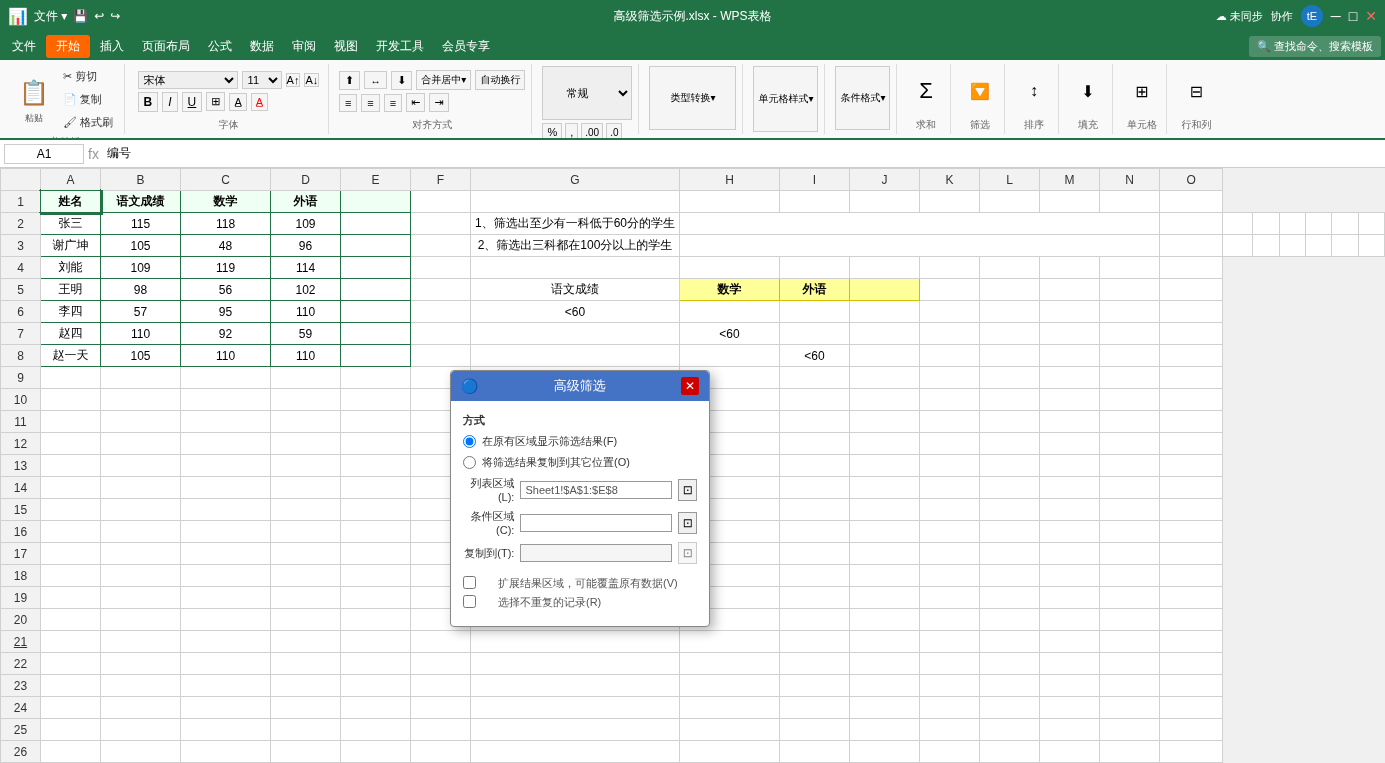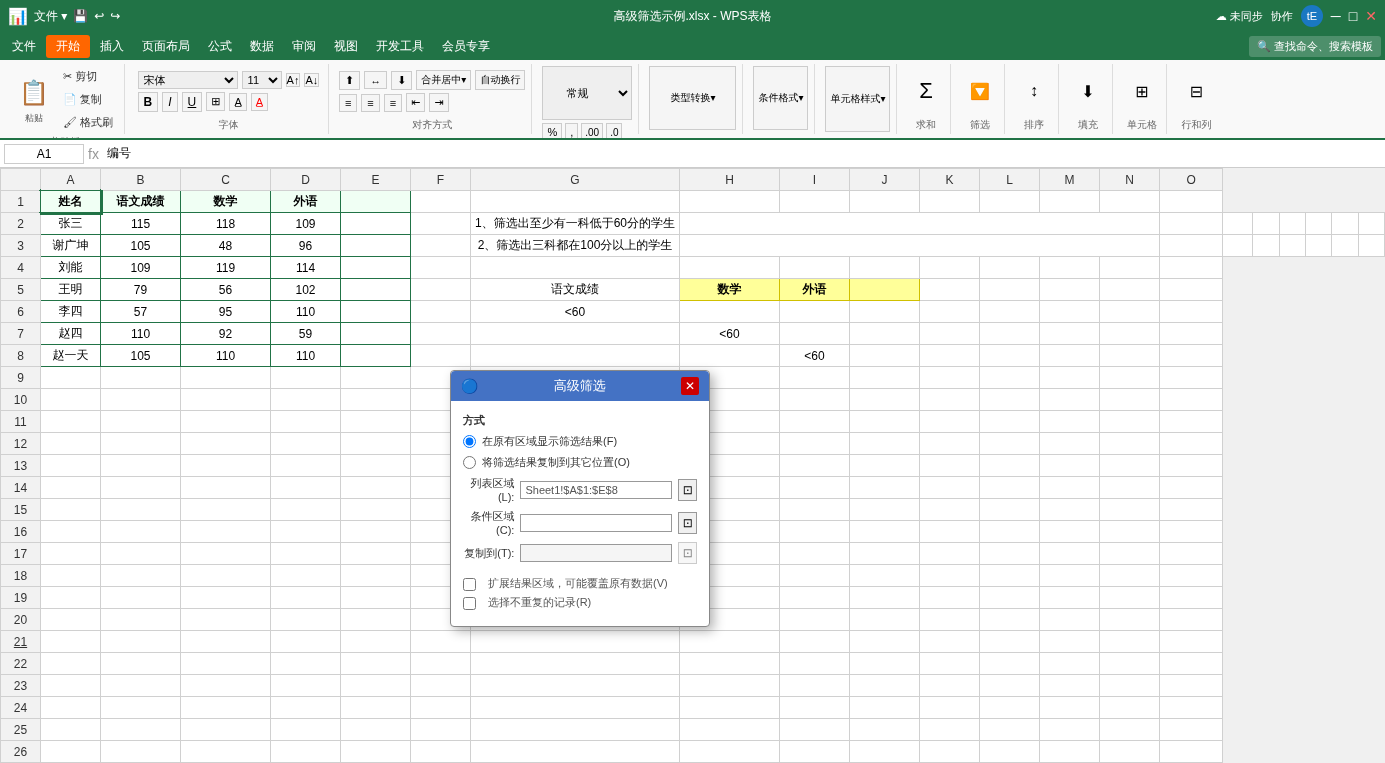--- a/index.html
+++ b/index.html
@@ -257,22 +257,22 @@
       border: 1px solid #999;
       background: #f0f0f0;
       cursor: pointer;
       display: flex;
       align-items: center;
       justify-content: center;
       font-size: 12px;
     }
     .dialog-checkbox-row {
       display: flex;
-      align-items: flex-end;
-      gap: 12px;
+      align-items: flex-start;
+      gap: 22px;
       margin-bottom: 4px;
       font-size: 11px;
       color: #555;
     }
     .dialog-btn-row {
       display: flex;
       justify-content: center;
       gap: 12px;
       margin-top: 12px;
     }
@@ -401,26 +401,26 @@
     </div>
     <span class="ribbon-group-label">数字</span>
   </div>
 
   <div class="ribbon-group" style="min-width:60px;">
     <button style="flex:1; font-size:10px; padding:20px; border:1px solid #ccc; background:#f5f5f5; cursor:pointer;">类型转换▾</button>
     <span class="ribbon-group-label"></span>
   </div>
 
   <div class="ribbon-group" style="min-width:60px;">
+    <button style="flex:1; font-size:10px; padding:4px; border:1px solid #ccc; background:#f5f5f5; cursor:pointer;">单元格样式▾</button>
+  </div>
+
+  <div class="ribbon-group" style="min-width:60px;">
     <button style="flex:1; font-size:10px; padding:4px; border:1px solid #ccc; background:#f5f5f5; cursor:pointer;">条件格式▾</button>
     <span class="ribbon-group-label"></span>
-  </div>
-
-  <div class="ribbon-group" style="min-width:60px;">
-    <button style="flex:1; font-size:10px; padding:4px; border:1px solid #ccc; background:#f5f5f5; cursor:pointer;">单元格样式▾</button>
   </div>
 
   <div class="ribbon-group" style="min-width:50px;">
     <button style="flex:1; font-size:22px; padding:4px; border:none; background:none; cursor:pointer;">Σ</button>
     <span class="ribbon-group-label">求和</span>
   </div>
 
   <div class="ribbon-group" style="min-width:50px;">
     <button style="flex:1; font-size:16px; padding:4px; border:none; background:none; cursor:pointer;">🔽</button>
     <span class="ribbon-group-label">筛选</span>
@@ -546,21 +546,21 @@
             <td class="data-cell" style="width: 70px; height: 22px;"></td>
             <td class="data-cell" style="width: 60px; height: 22px;"></td>
             <td class="data-cell" style="width: 60px; height: 22px;"></td>
             <td class="data-cell" style="width: 60px; height: 22px;"></td>
             <td class="data-cell" style="width: 60px; height: 22px;"></td>
             <td class="data-cell" style="width: 60px; height: 22px;"></td>
           </tr>
           <tr>
             <td class="row-header" style="width: 40px; height: 22px;">5</td>
             <td class="data-cell" style="width: 60px; height: 22px; border: 1px solid rgb(33, 115, 70); background: rgb(255, 255, 255);">王明</td>
-            <td class="data-cell" style="width: 80px; height: 22px; border: 1px solid rgb(33, 115, 70); background: rgb(255, 255, 255);">79</td>
+            <td class="data-cell" style="width: 80px; height: 22px; border: 1px solid rgb(33, 115, 70); background: rgb(255, 255, 255);">98</td>
             <td class="data-cell" style="width: 90px; height: 22px; border: 1px solid rgb(33, 115, 70); background: rgb(255, 255, 255);">56</td>
             <td class="data-cell" style="width: 70px; height: 22px; border: 1px solid rgb(33, 115, 70); background: rgb(255, 255, 255);">102</td>
             <td class="data-cell" style="width: 70px; height: 22px; border: 1px solid rgb(33, 115, 70); background: rgb(255, 255, 255);"></td>
             <td class="data-cell" style="width: 60px; height: 22px;"></td>
             <td class="data-cell" style="width: 60px; height: 22px;">语文成绩</td>
             <td class="data-cell" style="width: 100px; height: 22px; background: rgb(255, 255, 153); font-weight: bold; border: 1px solid rgb(208, 192, 0);">数学</td>
             <td class="data-cell" style="width: 70px; height: 22px; background: rgb(255, 255, 153); font-weight: bold; border: 1px solid rgb(208, 192, 0);">外语</td>
             <td class="data-cell" style="width: 70px; height: 22px; background: rgb(255, 255, 153); font-weight: bold; border: 1px solid rgb(208, 192, 0);"></td>
             <td class="data-cell" style="width: 60px; height: 22px;"></td>
             <td class="data-cell" style="width: 60px; height: 22px;"></td>

